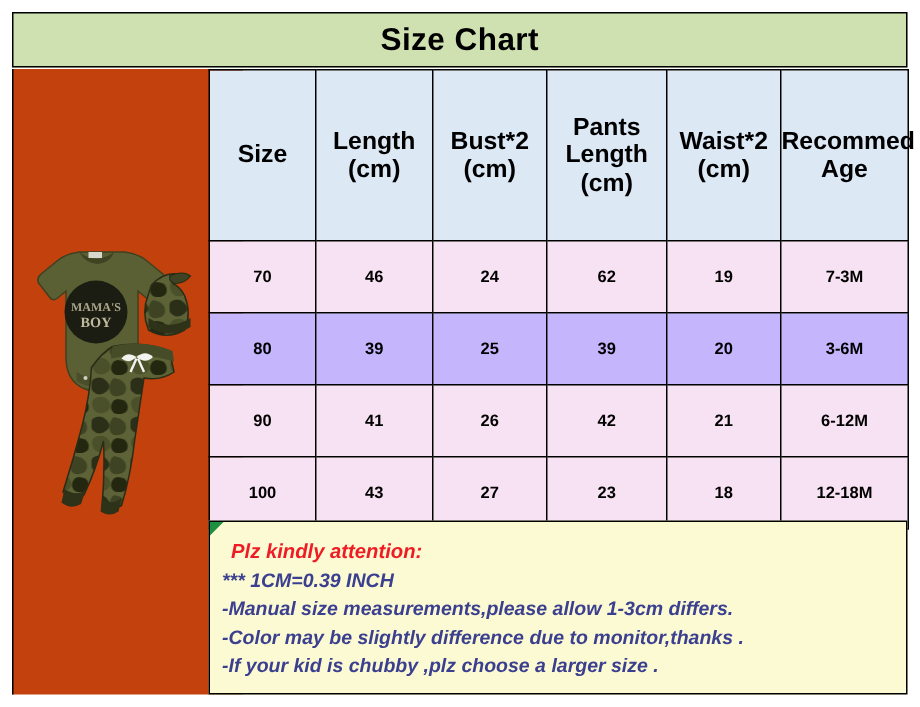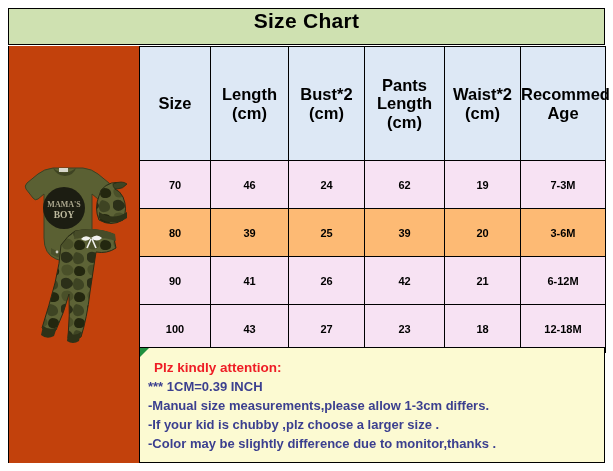--- a/index.html
+++ b/index.html
@@ -27,21 +27,21 @@
   #title-bar {
     position: absolute;
     left: 8px;
     top: 8px;
     width: 597px;
     height: 37px;
     background: #cfe1b1;
     border: 1px solid #000000;
     box-sizing: border-box;
     display: flex;
-    align-items: flex-start;
+    align-items: center;
     justify-content: center;
   }
   #title-text {
     font-size: 21px;
     font-weight: bold;
     color: #000000;
     letter-spacing: 0.3px;
   }
 
   
@@ -86,21 +86,21 @@
     background: #dde8f5;
     height: 113px;
     font-size: 16.5px;
     line-height: 1.12;
   }
   #size-table tbody td {
     height: 47px;
     font-size: 11px;
   }
   tr.row-pink td { background: #f7e2f3; }
-  tr.row-green td { background: #fdba74; }
+  tr.row-green td { background: #c4b5fd; }
   td.size-cell {
     color: #e8142a;
     font-size: 18px;
   }
 
   
   col.c-size  { width: 71px; }
   col.c-len   { width: 78px; }
   col.c-bust  { width: 76px; }
   col.c-pants { width: 80px; }
@@ -123,20 +123,21 @@
   #note-corner {
     position: absolute;
     left: 0px;
     top: 0px;
     width: 0;
     height: 0;
     border-top: 9px solid #1f9040;
     border-right: 9px solid transparent;
   }
   .note-line {
+    font-style: italic;
     font-weight: bold;
     font-size: 13px;
     line-height: 19px;
     color: #3b3f8f;
     white-space: nowrap;
   }
   .note-head {
     color: #ee1c25;
     padding-left: 6px;
     font-size: 13.5px;
@@ -288,17 +289,17 @@
         <td>12-18M</td>
       </tr>
     </tbody>
   </table>
 
   <div id="note-box">
     <span id="note-corner"></span>
     <div class="note-line note-head">Plz kindly attention:</div>
     <div class="note-line">*** 1CM=0.39 INCH</div>
     <div class="note-line">-Manual size measurements,please allow 1-3cm differs.</div>
+    <div class="note-line">-Color may be slightly difference due to monitor,thanks .</div>
     <div class="note-line">-If your kid is chubby ,plz choose a larger size .</div>
-    <div class="note-line">-Color may be slightly difference due to monitor,thanks .</div>
   </div>
 
 </div>
 
 </body></html>

